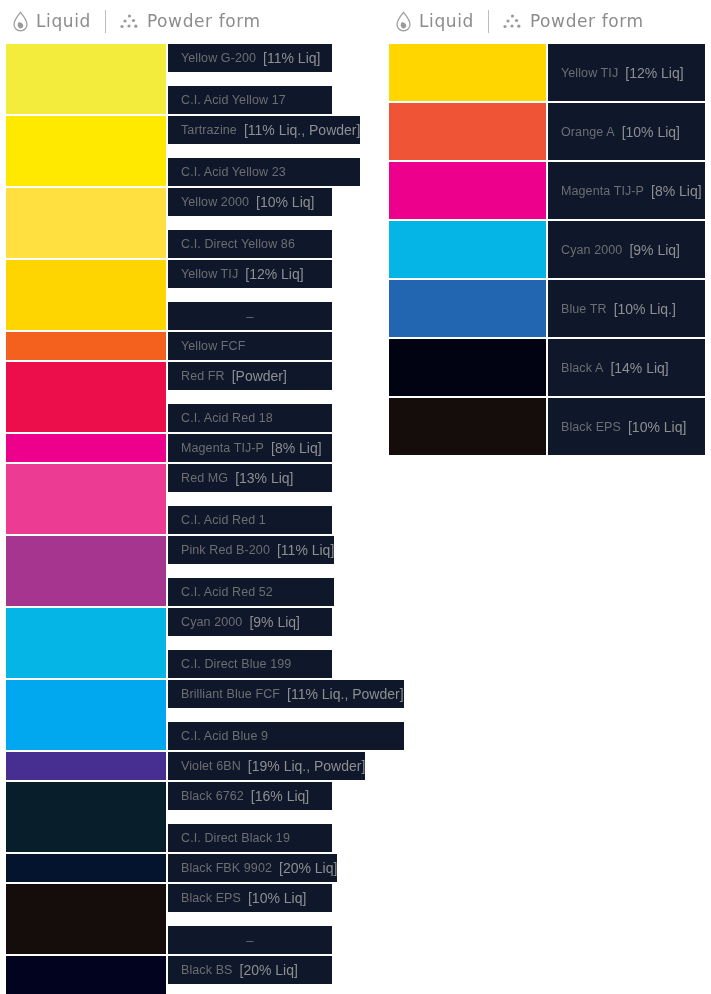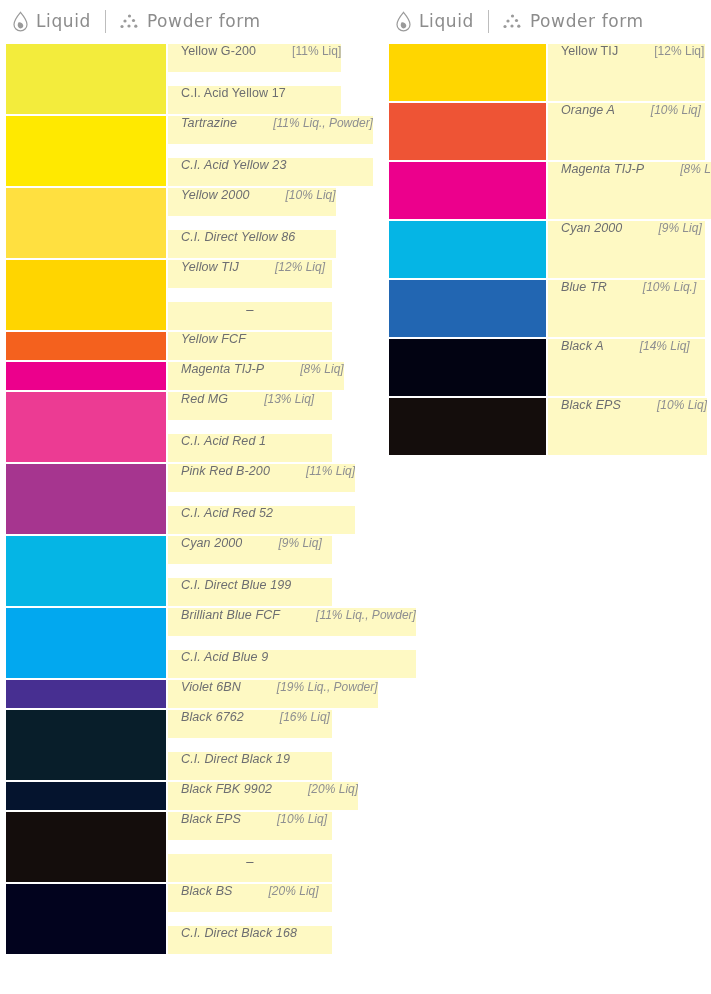--- a/index.html
+++ b/index.html
@@ -55,62 +55,62 @@
     display: flex;
     flex-direction: column;
   }
   #table-left  { left: 6px;   top: 44px; width: 326px; }
   #table-right { left: 389px; top: 44px; width: 316px; }
 
   .srow {
     display: flex;
     width: 100%;
   }
-  .srow + .srow { margin-top: 2px; font-style: italic; }
+  .srow + .srow { margin-top: 2px; }
 
   .swatch {
     flex: 0 0 auto;
     align-self: stretch;
   }
   #table-left  .swatch { width: 160px; }
   #table-right .swatch { width: 157px; }
 
   .labels {
     flex: 1 1 auto;
     display: flex;
     flex-direction: column;
     margin-left: 2px;
   }
 
   .cell {
-    background: #fef9c3;
-    display: flex;
+    background: #0f172a;
+    display: flex;
+    align-items: center;
     padding-left: 13px;
     color: #6d6e71;
     font-size: 12.5px;
     letter-spacing: 0.1px;
     white-space: nowrap;
     overflow: hidden;
-    gap: 12px;
   }
   #table-left .cell { height: 28px; }
   #table-left .cell + .cell { margin-top: 14px; }
   #table-right .cell { height: 57px; }
 
   .cell.dash {
     justify-content: center;
     padding-left: 0;
     font-size: 13px;
   }
 
   .cname { color: #6d6e71; }
   .ctag {
     color: #8e8f91;
-    font-size: 12px;
-    margin-left: 24px;
+    font-size: 14px;
+    margin-left: 7px;
     letter-spacing: 0px;
   }
 </style>
 </head>
 <body>
 
 <div class="page">
 
   <div class="legend" style="position:absolute; left:6px; top:4px;">
     <div class="legend-group">
@@ -211,20 +211,30 @@
       </div>
       <div class="srow">
         <div class="swatch" title="#f4611e" style="background: rgb(244, 97, 30);"></div>
         <div class="labels">
           <div class="cell">
             <span class="cname">Yellow FCF</span>
           </div>
         </div>
       </div>
       <div class="srow">
+        <div class="swatch" title="#ec0e4b" style="background: rgb(236, 14, 75);"></div>
+        <div class="labels">
+          <div class="cell">
+            <span class="cname">Red FR</span>
+            <span class="ctag">[Powder]</span>
+          </div>
+          <div class="cell">C.I. Acid Red 18</div>
+        </div>
+      </div>
+      <div class="srow">
         <div class="swatch" title="#ec008c" style="background: rgb(236, 0, 140);"></div>
         <div class="labels">
           <div class="cell">
             <span class="cname">Magenta TIJ-P</span>
             <span class="ctag">[8% Liq]</span>
           </div>
         </div>
       </div>
       <div class="srow">
         <div class="swatch" title="#ec3b93" style="background: rgb(236, 59, 147);"></div>

